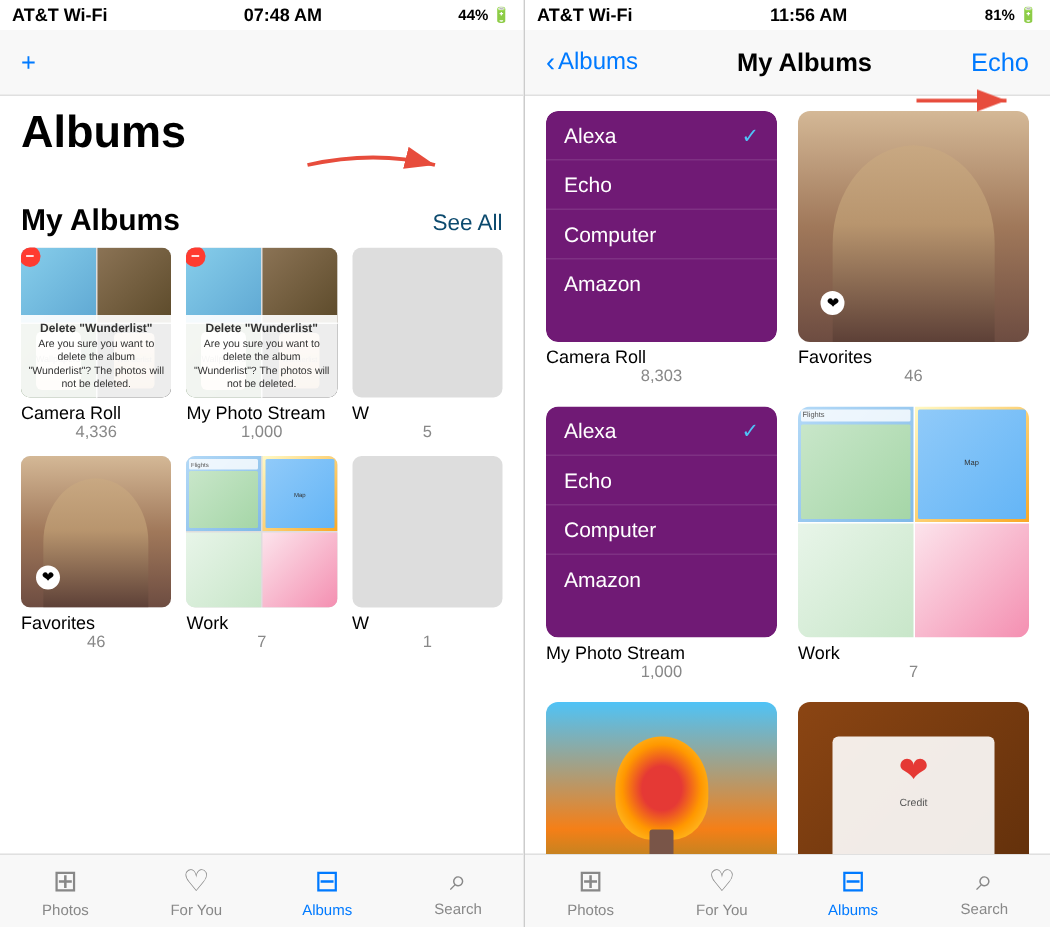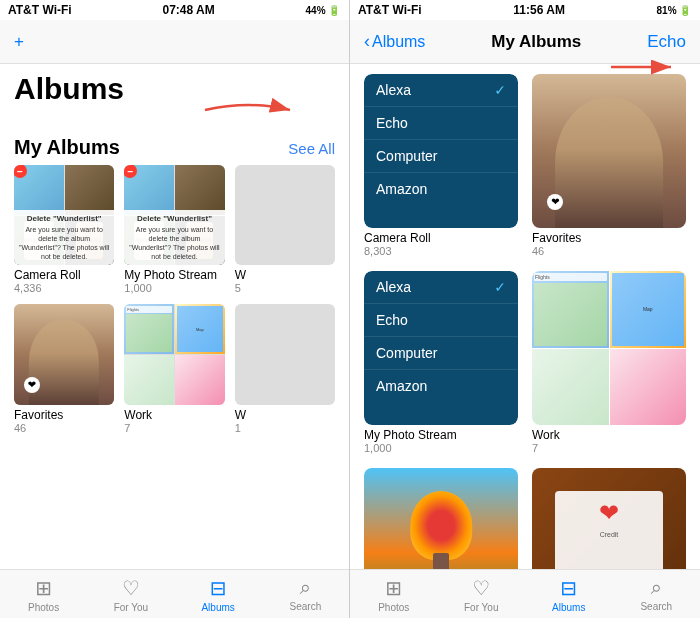--- a/index.html
+++ b/index.html
@@ -83,21 +83,21 @@
       justify-content: space-between;
       padding: 6px 14px 6px;
     }
     .section-title {
       font-size: 20px;
       font-weight: 700;
       color: #000;
     }
     .see-all {
       font-size: 15px;
-      color: #3b82f6;
+      color: #0c4a6e;
       cursor: pointer;
       margin-top: 24px;
     }
 
     
     .albums-grid {
       display: grid;
       grid-template-columns: 1fr 1fr 1fr;
       gap: 10px;
       padding: 0 14px;
@@ -118,20 +118,21 @@
     }
     .album-name {
       font-size: 12px;
       color: #000;
       margin-top: 3px;
       font-weight: 400;
     }
     .album-count {
       font-size: 11px;
       color: #888;
+      text-align: center;
     }
 
     
     .thumb-mosaic {
       width: 100%;
       height: 100%;
       display: grid;
       grid-template-columns: 1fr 1fr;
       grid-template-rows: 1fr 1fr;
       gap: 1px;
@@ -226,21 +227,21 @@
     .album-right-thumb {
       width: 100%;
       aspect-ratio: 1;
       border-radius: 8px;
       overflow: hidden;
       position: relative;
     }
 
     
     .dropdown-menu {
-      background: #0c4a6e;
+      background: #701a75;
       border-radius: 8px;
       overflow: hidden;
       width: 100%;
       height: 100%;
     }
     .dropdown-item {
       padding: 8px 12px;
       color: #fff;
       font-size: 14px;
       display: flex;

